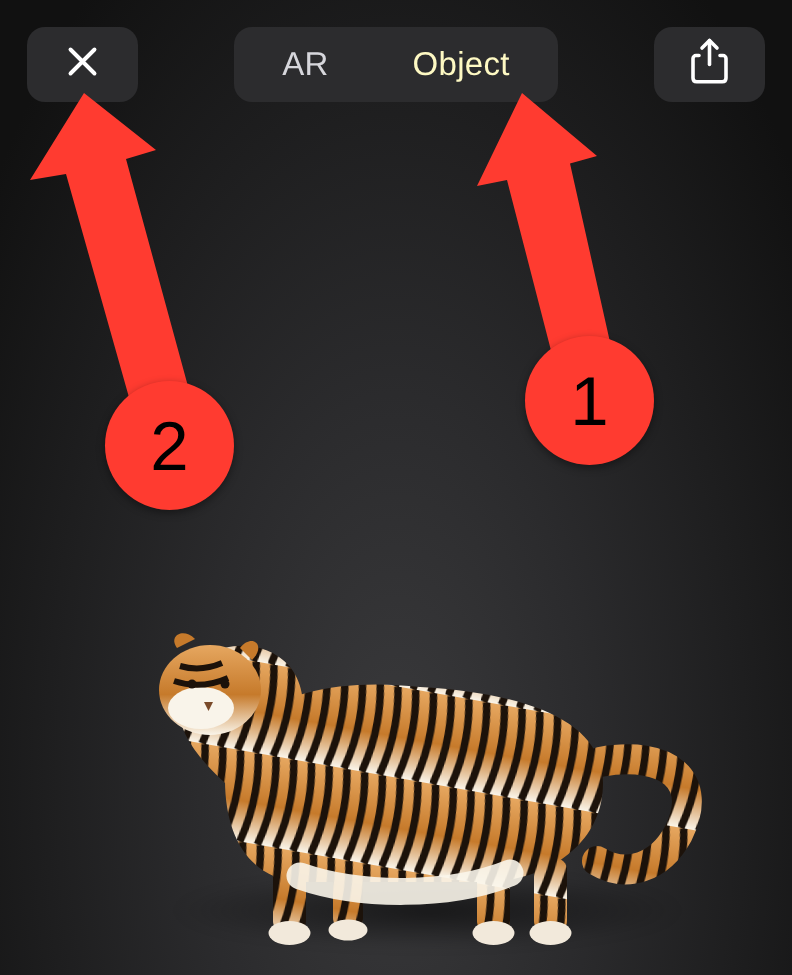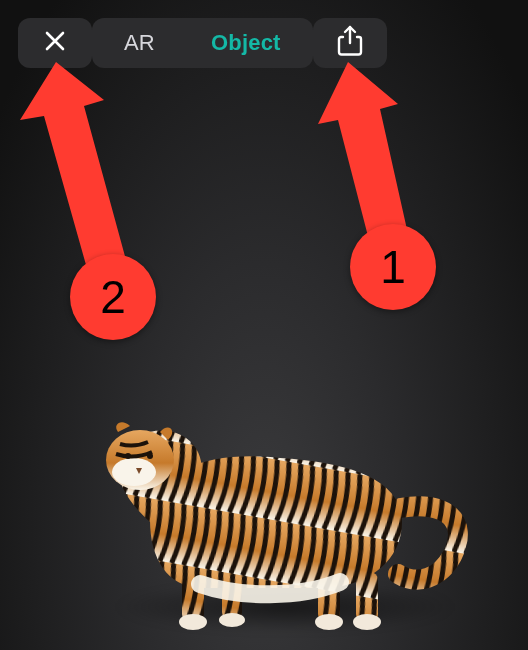--- a/index.html
+++ b/index.html
@@ -9,21 +9,21 @@
       background: radial-gradient(ellipse at 50% 80%, #3a3a3c 0%, #2b2b2d 35%, #111 90%);
       position: relative;
     }
 
     
     .toolbar {
       position: absolute;
       top: 18px; left: 0; right: 0;
       display: flex;
       align-items: center;
-      justify-content: flex-start;
+      justify-content: space-between;
       padding: 0 18px;
       z-index: 20;
     }
     .btn-dark {
       background: #2c2c2e;
       border-radius: 12px;
       width: 74px; height: 50px;
       display: flex;
       align-items: center;
       justify-content: center;
@@ -46,22 +46,21 @@
       align-items: center;
       justify-content: center;
       font-size: 22px;
       font-weight: 400;
       color: #d7d7dc;
       border-radius: 10px;
       cursor: pointer;
       letter-spacing: 0.2px;
     }
     .seg-item.active {
-      color: #14b8a6;
-      font-weight: bold;
+      color: #fef9c3;
     }
 
     
     .annot { position: absolute; z-index: 30; pointer-events: none; }
     .badge {
       width: 86px; height: 86px; border-radius: 50%;
       background: #ff3b30;
       display: flex; align-items: center; justify-content: center;
       color: #000; font-size: 46px; font-weight: 400;
       box-shadow: 0 2px 6px rgba(0,0,0,.4);

